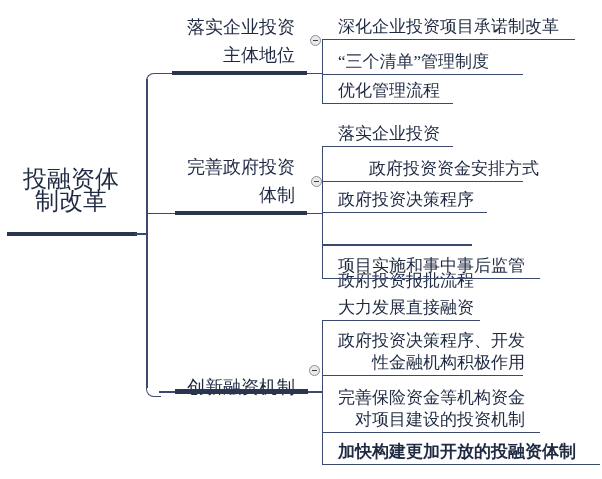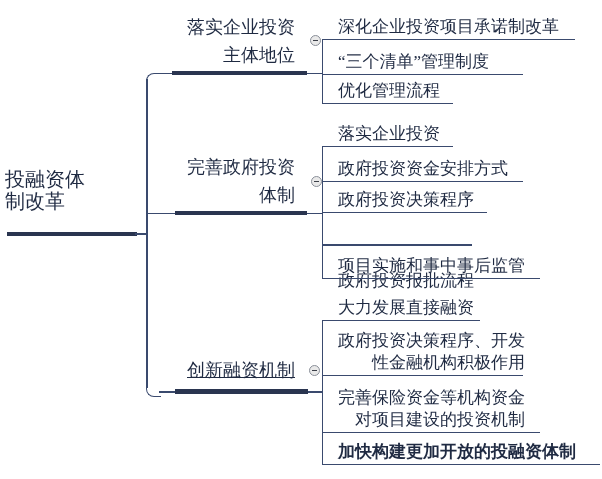--- a/index.html
+++ b/index.html
@@ -12,22 +12,22 @@
   }
   .topic{
     position:absolute;
     color:#1f2a42;
     white-space:pre-line;
     text-align:right;
     -webkit-font-smoothing:antialiased;
   }
   .root-topic{
     left:5px;top:168px;width:132px;
-    text-align:left;
-    font-size:20px;line-height:22px;
+    text-align:center;
+    font-size:24px;line-height:22px;
   }
   .branch-topic{
     font-size:18px;line-height:28px;
   }
   .leaf-topic{
     left:338px;
     font-size:17px;line-height:22px;
   }
   .hline{position:absolute;height:1.5px;background:#3a4a6e;}
   .vline{position:absolute;width:1.5px;background:#3a4a6e;}
@@ -91,33 +91,33 @@
   <div class="hline" style="left:147px;top:212.5px;width:175px;"></div>
   <div class="bar" style="left:175px;top:210.5px;width:132px;"></div>
   <div class="collapse" style="left:311px;top:176px;">
       <span class="minus"></span>
     </div>
   <div class="vline" style="left:321.5px;top:146px;height:132.5px;"></div>
 
   <div class="topic leaf-topic" style="top:123px;">落实企业投资</div>
   <div class="hline" style="left:322px;top:145.5px;width:131px;"></div>
 
-  <div class="topic leaf-topic" style="top:158px;">政府投资资金安排方式</div>
+  <div class="topic leaf-topic" style="top:158px;margin-left:31px;">政府投资资金安排方式</div>
   <div class="hline" style="left:322px;top:180.5px;width:201px;"></div>
 
   <div class="topic leaf-topic" style="top:189px;">政府投资决策程序</div>
   <div class="hline" style="left:322px;top:211.5px;width:165px;"></div>
 
   <div class="topic leaf-topic" style="top:222px;margin-top:48px;">政府投资报批流程</div>
   <div class="hline" style="left:322px;top:244px;width:150px;"></div>
 
   <div class="topic leaf-topic" style="top:255px;">项目实施和事中事后监管</div>
   <div class="hline" style="left:322px;top:277.5px;width:218px;"></div>
 
-  <div class="topic branch-topic" style="left:187px;top:359px;line-height:22px;text-decoration:underline;">创新融资机制</div>
+  <div class="topic branch-topic" style="left:187px;top:376px;line-height:22px;">创新融资机制</div>
   <div class="hline" style="left:159px;top:391px;width:163px;"></div>
   <div class="bar" style="left:175px;top:389px;width:133px;"></div>
   <div class="collapse" style="left:309px;top:365px;">
       <span class="minus"></span>
     </div>
   <div class="vline" style="left:321.5px;top:320px;height:144.5px;"></div>
 
   <div class="topic leaf-topic" style="top:297px;">大力发展直接融资</div>
   <div class="hline" style="left:322px;top:319.5px;width:158px;"></div>
 

